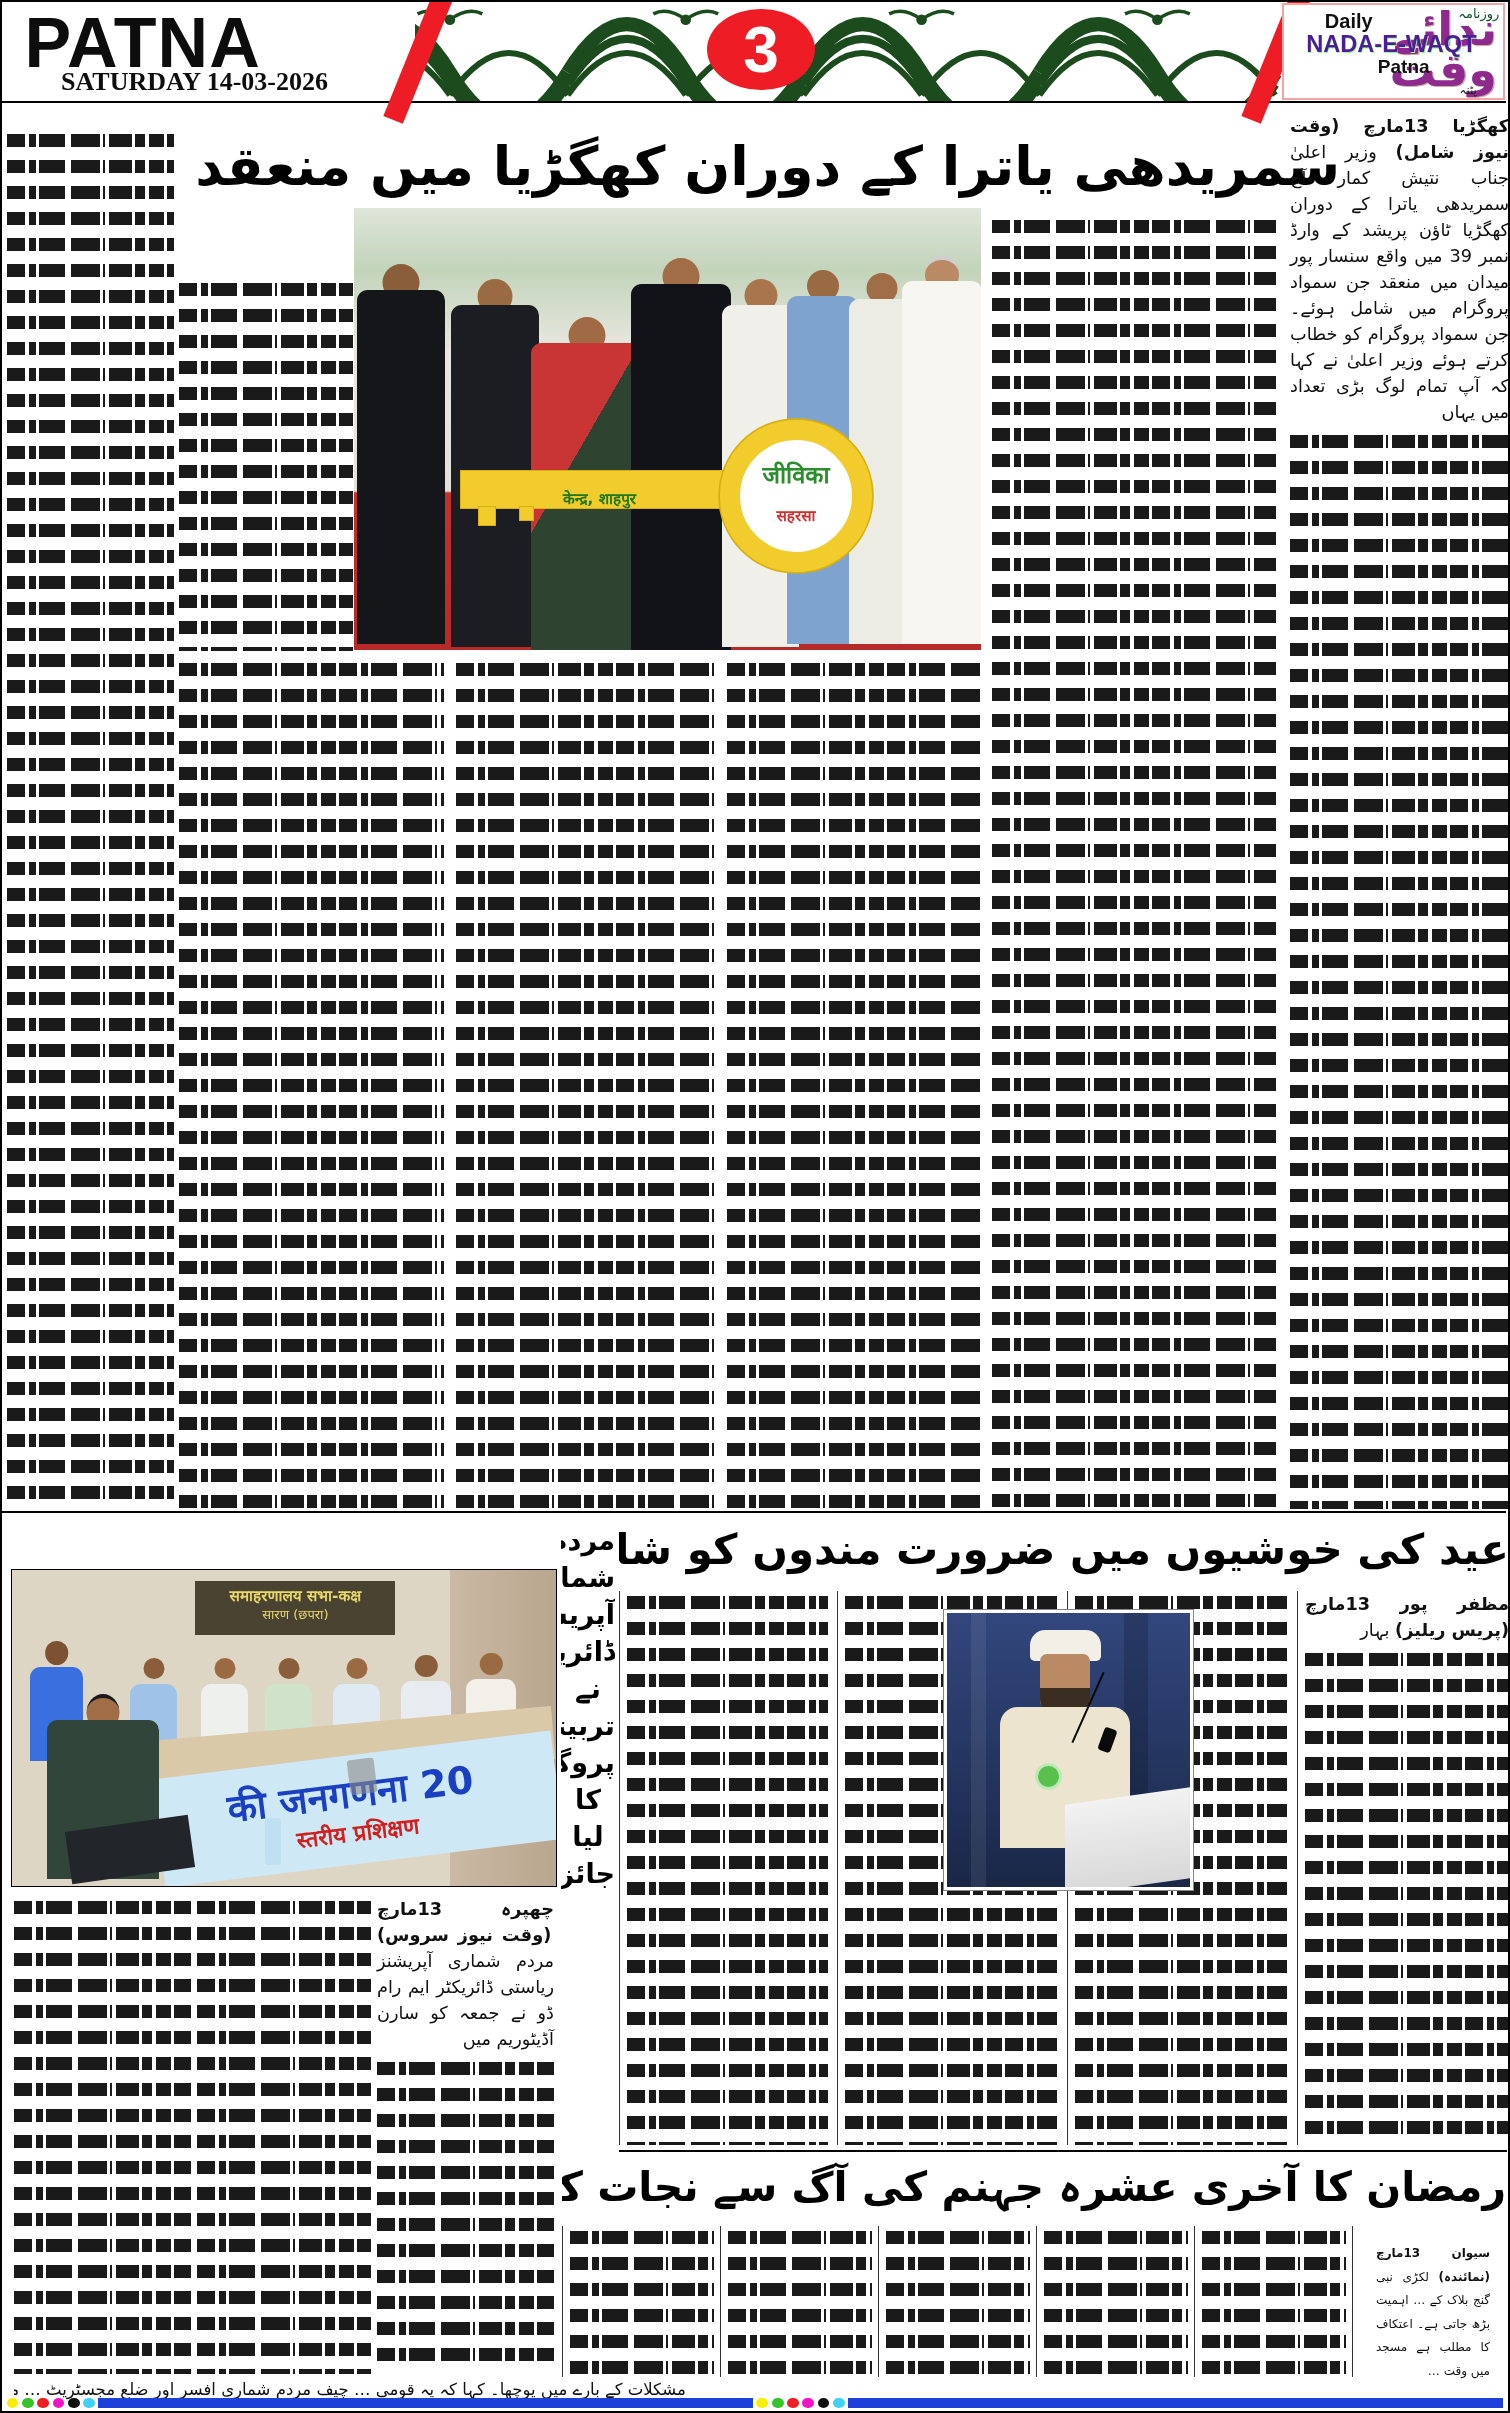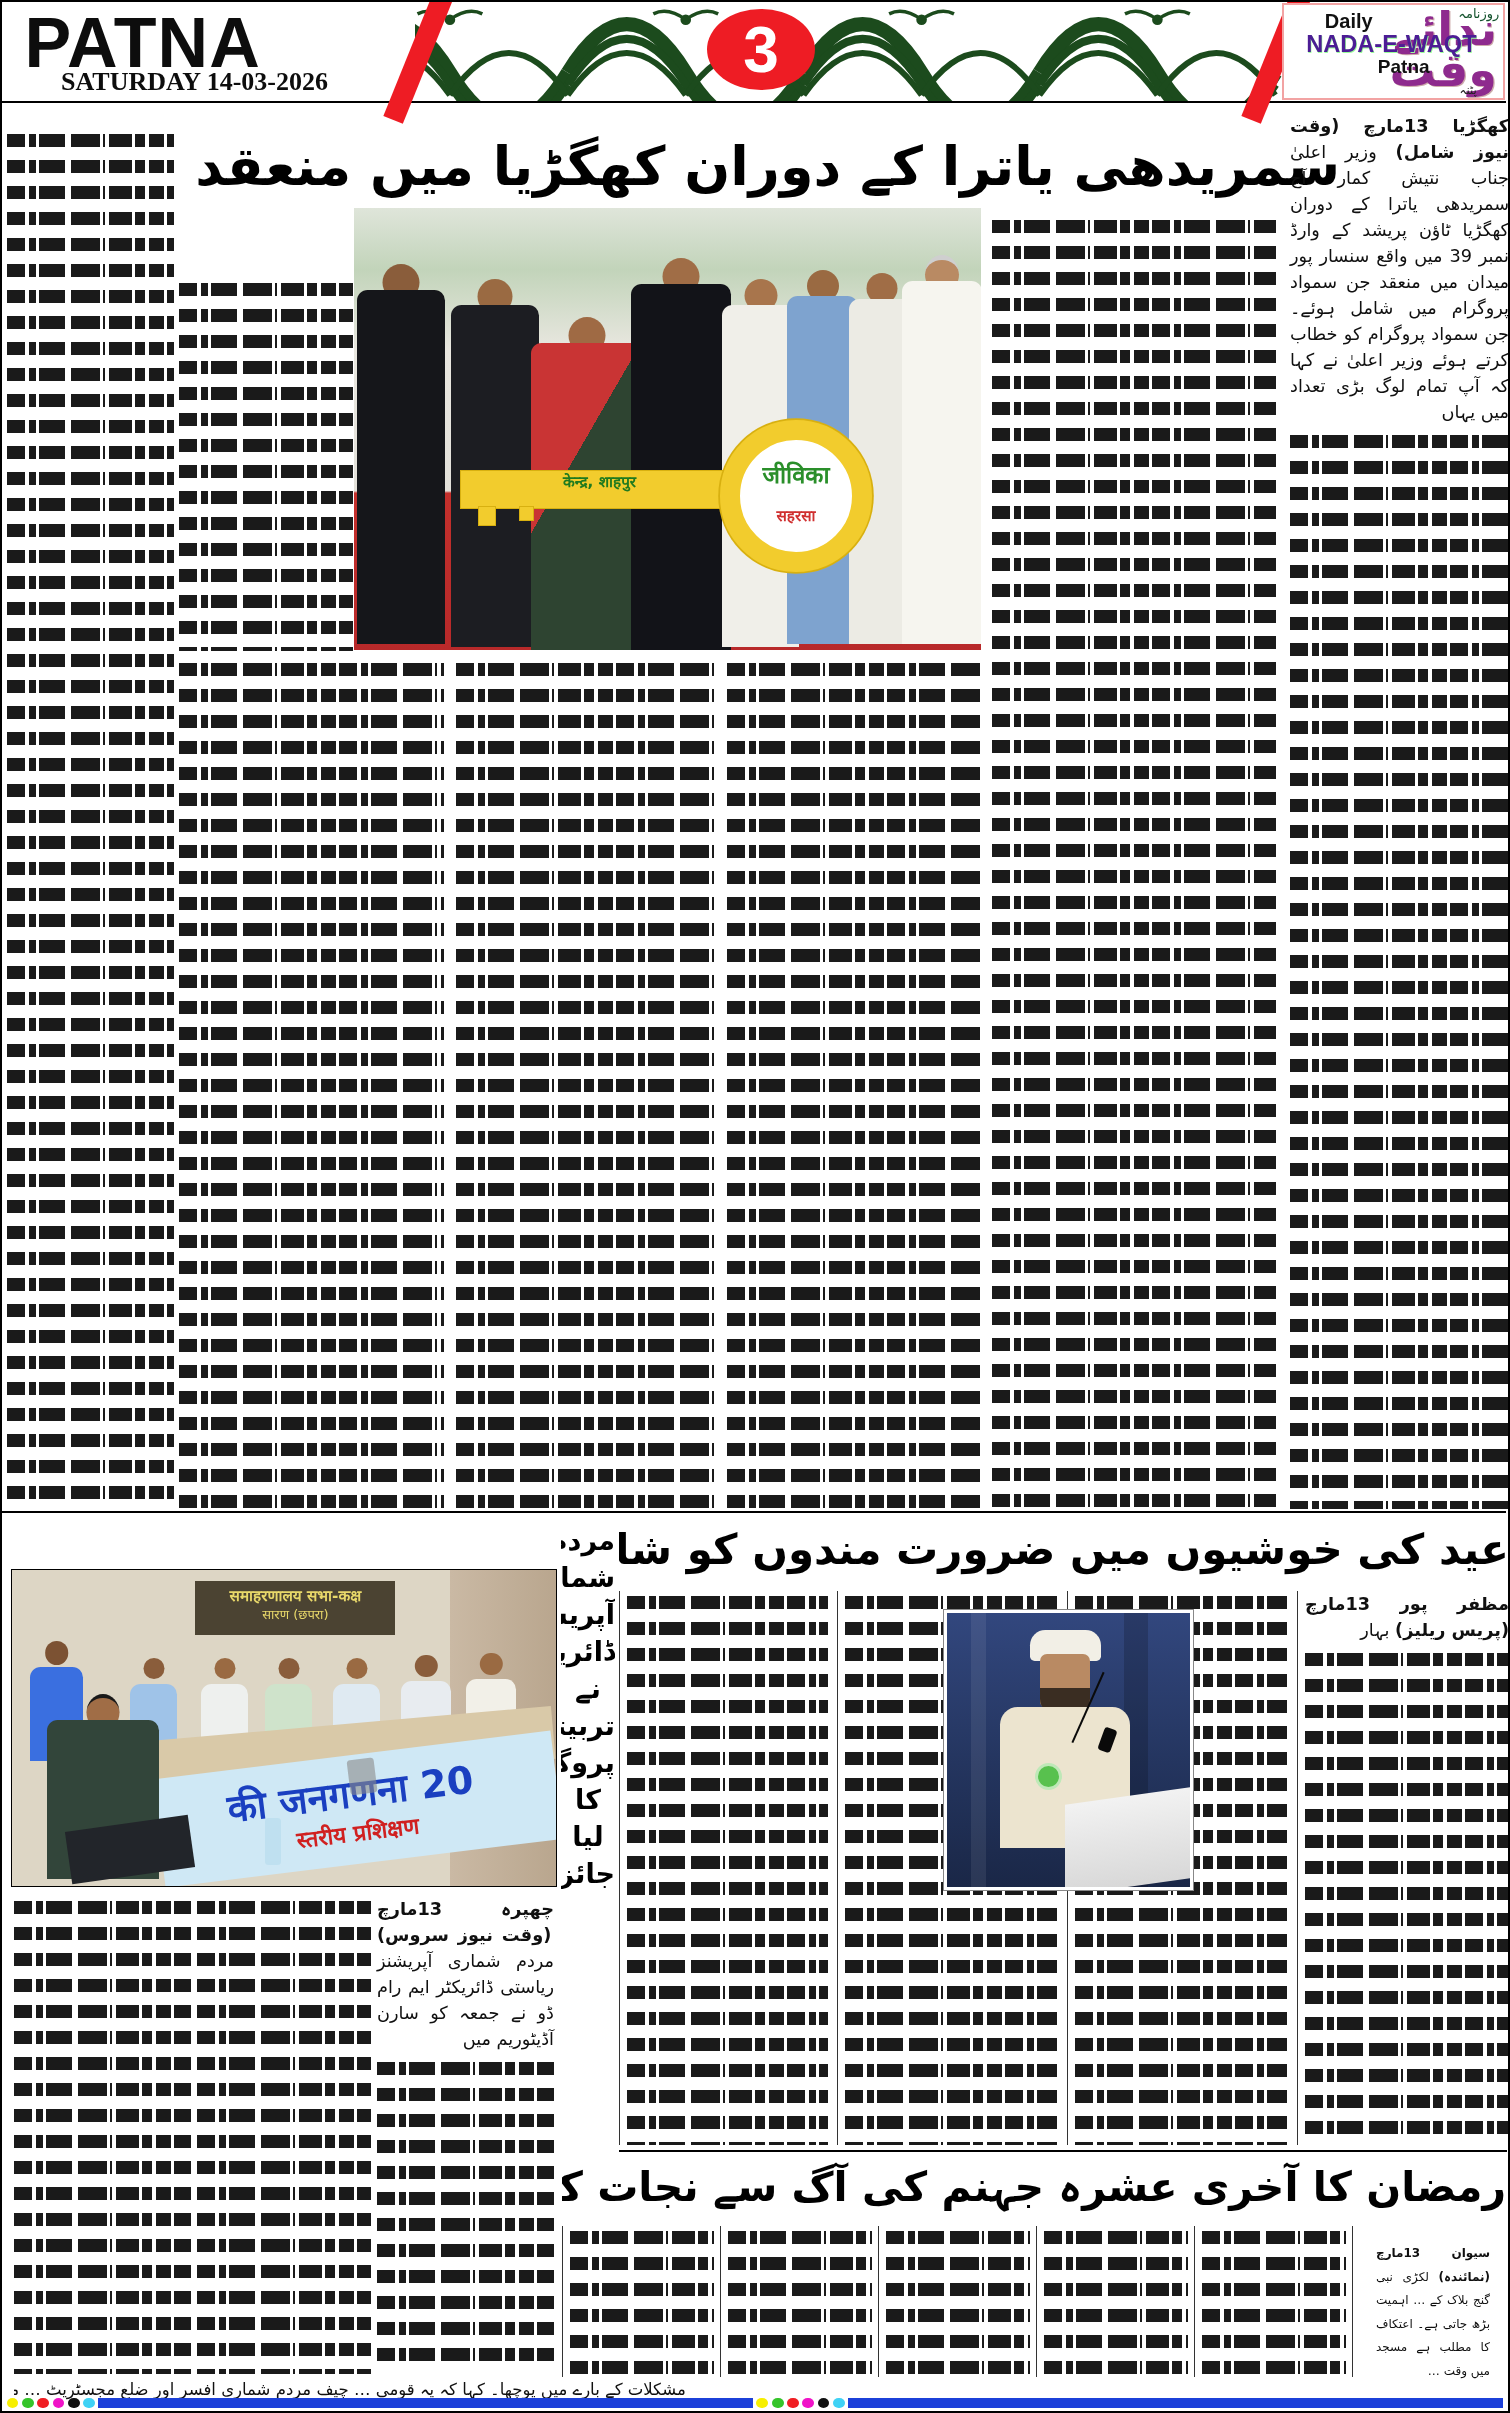--- a/index.html
+++ b/index.html
@@ -32,21 +32,21 @@
   .mast .rlabel{position:absolute;right:3.5px;top:1.2px;font-size:13px;color:#14532d;direction:rtl;}
   .mast .blabel{position:absolute;right:26px;bottom:1.2px;font-size:11.8px;color:#222;direction:rtl;}
   
   .headline{position:absolute;text-align:center;font-weight:bold;color:#000;direction:rtl;white-space:nowrap;overflow:hidden;}
   
   .photo{position:absolute;overflow:hidden;}
   .person{position:absolute;}
   .person .head{position:absolute;left:50%;transform:translateX(-50%);top:0;border-radius:50%;background:#c59a72;}
   .person .torso{position:absolute;left:0;top:26px;width:100%;border-radius:10.6px 10.6px 0 0;}
   .keyring{position:absolute;border-radius:50%;background:#fff;border:20px solid #f2cc2d;box-shadow:0 0 0 1.8px #d8b010;}
-  .keyshaft{position:absolute;background:#f2cc2d;border:1.2px solid #d8b010;display:flex;align-items:flex-start;justify-content:center;}
+  .keyshaft{position:absolute;background:#f2cc2d;border:1.2px solid #d8b010;display:flex;align-items:flex-end;justify-content:center;}
   .dotstrip{position:absolute;display:flex;align-items:center;gap:3.5px;}
   .dot{width:11.8px;height:10.6px;border-radius:50%;flex:0 0 auto;}
   .bluebar{height:10.6px;background:#1c40d9;flex:1 1 auto;}
   .vheadline{font-weight:bold;color:#000;direction:rtl;text-align:center;line-height:37px;overflow:hidden;}
 </style>
 </head>
 <body>
 
 <div class="page">
 

